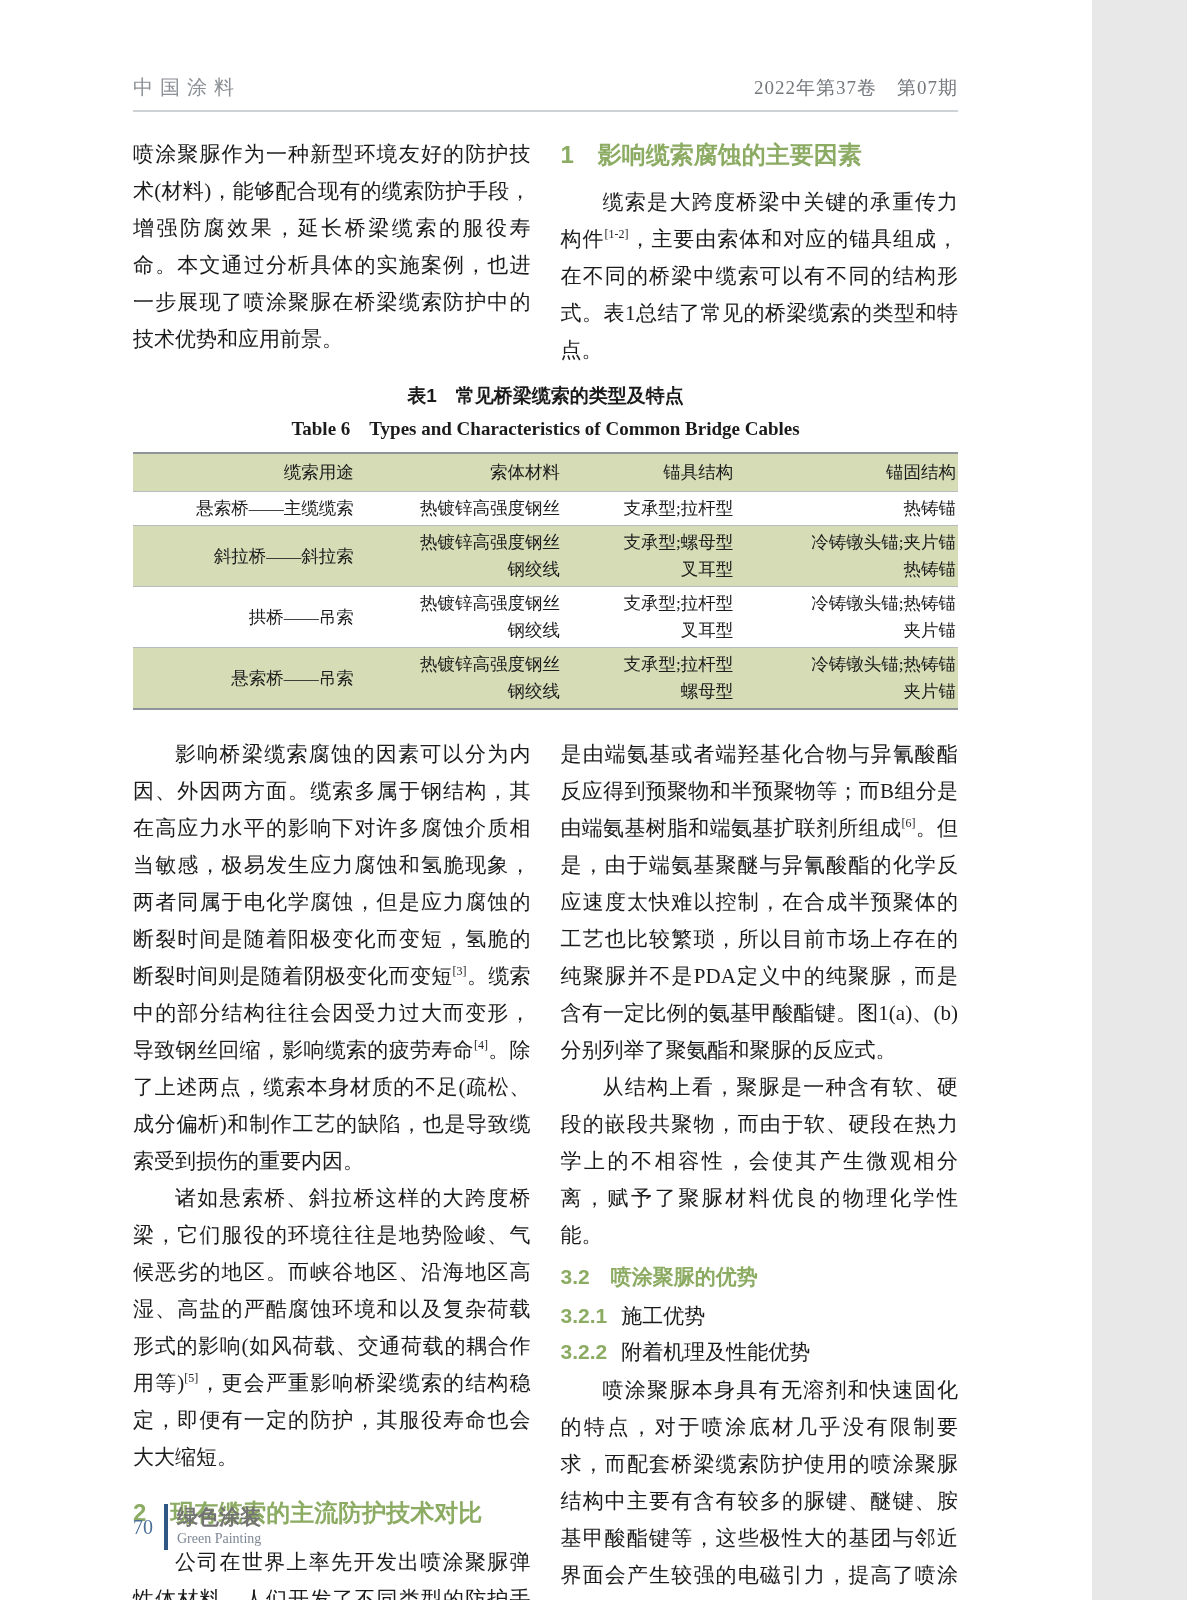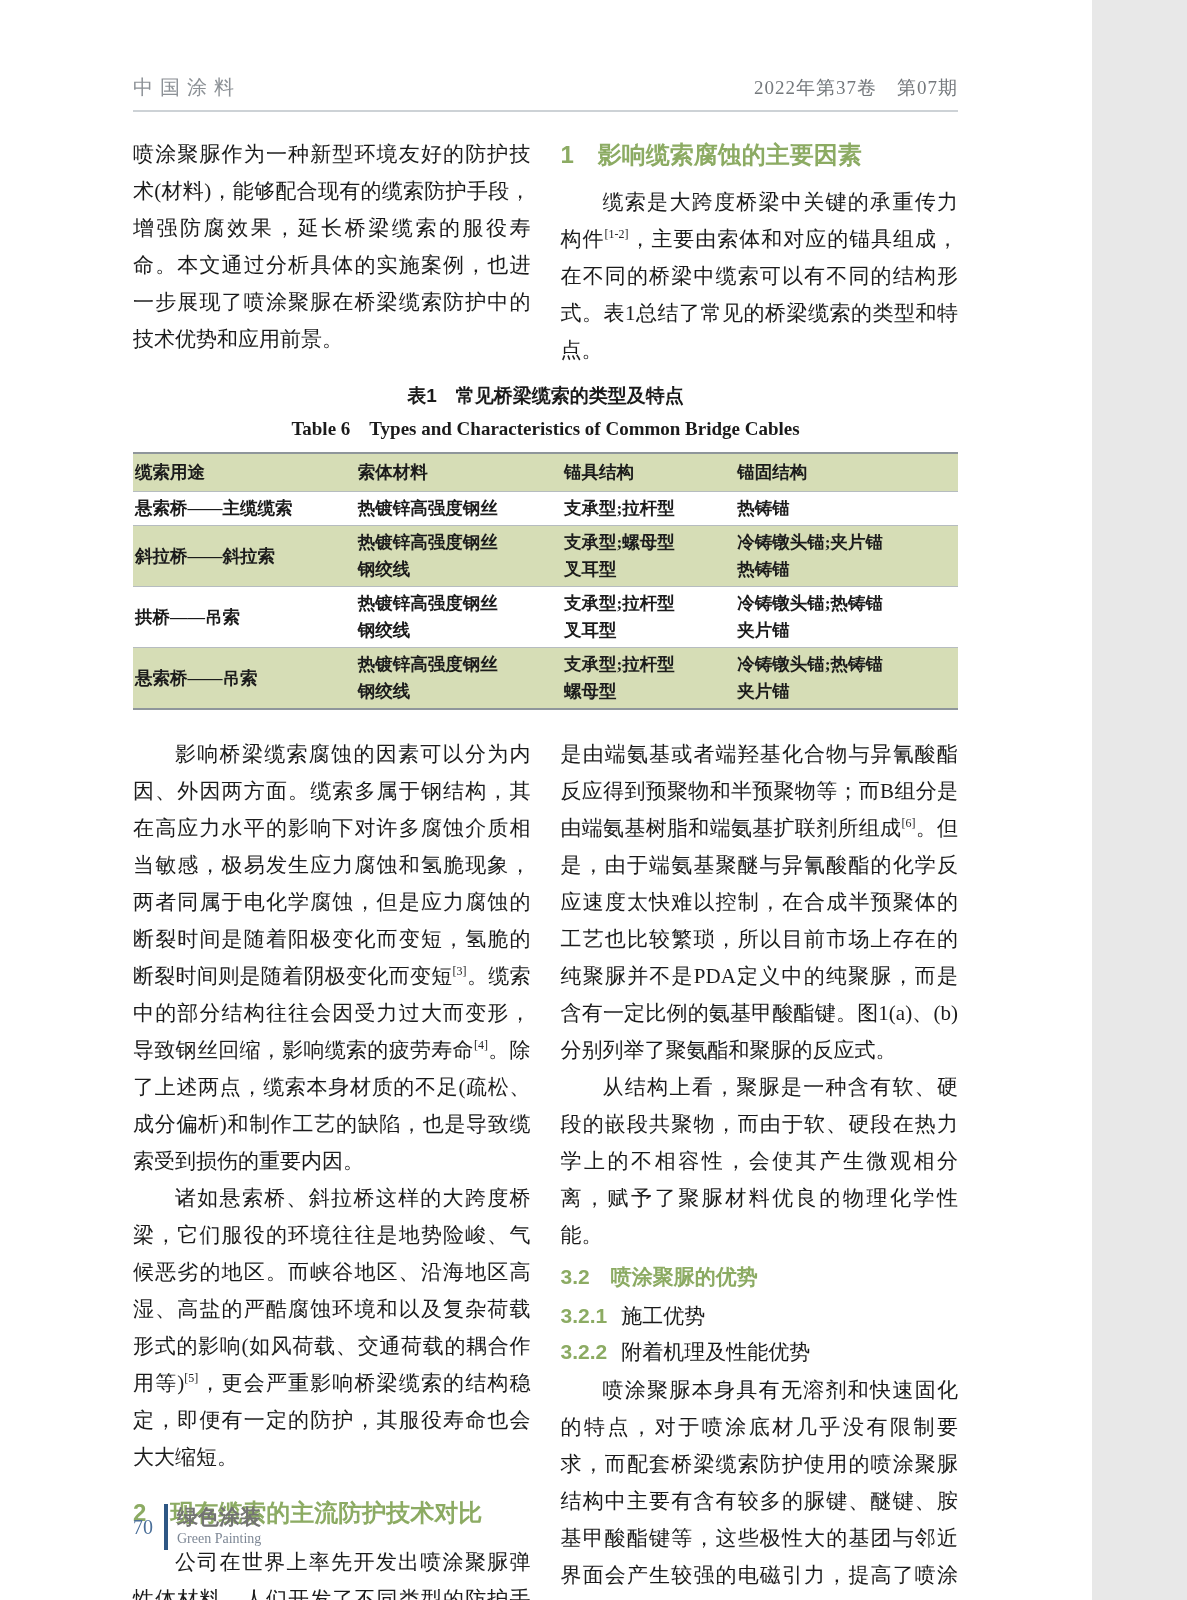--- a/index.html
+++ b/index.html
@@ -36,21 +36,21 @@
   .h-subsub .num{color:#8cab63;font-family:"Liberation Sans","DejaVu Sans",sans-serif;margin-right:14px;}
   .h-subsub .lbl{color:#1b1b1b;font-weight:normal;}
 
   
   .tableblock{margin-top:10px;}
   .ttitle-cn{text-align:center;font-family:"Liberation Sans","DejaVu Sans",sans-serif;font-weight:bold;font-size:19px;margin:14px 0 7px 0;}
   .ttitle-en{text-align:center;font-weight:bold;font-size:19px;margin:0 0 10px 0;}
   table.datatable{width:100%;border-collapse:collapse;font-size:17.5px;
     border-top:2px solid #8f969b;border-bottom:2px solid #8f969b;}
   table.datatable th,table.datatable td{
-    text-align:left;vertical-align:middle;font-weight:bold;
+    text-align:right;vertical-align:middle;font-weight:normal;
     padding:3px 2px;line-height:27px;white-space:pre-line;
     border-top:1px solid #b6bcc0;
   }
   table.datatable tr.greenrow th,
   table.datatable tr.greenrow td{background:#d6ddb6;}
   table.datatable tr:first-child th{border-top:none;padding:5px 2px;}
   col.c0{width:27%;} col.c1{width:25%;} col.c2{width:21%;} col.c3{width:27%;}
 
   
   .pfooter{position:absolute;left:133px;bottom:50px;display:flex;align-items:center;}

